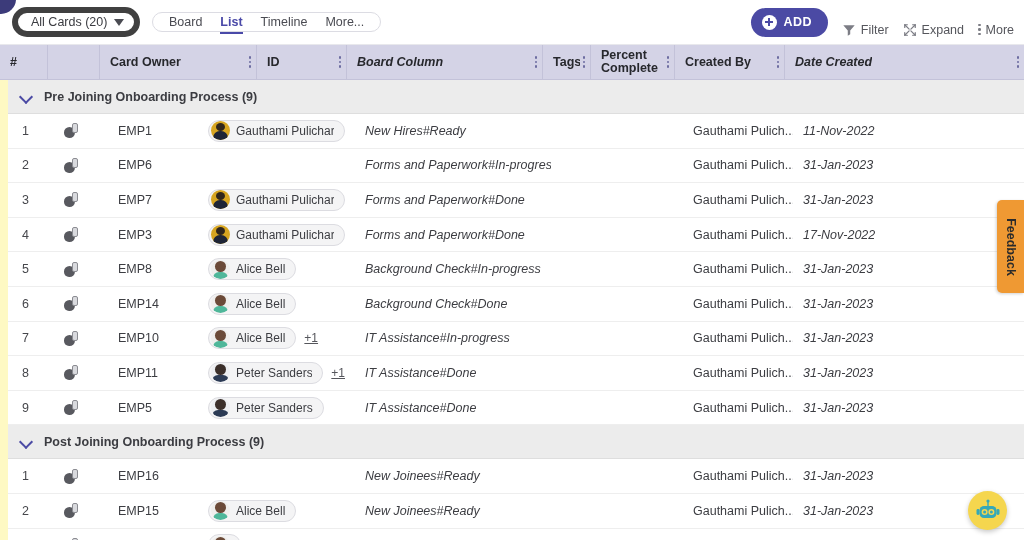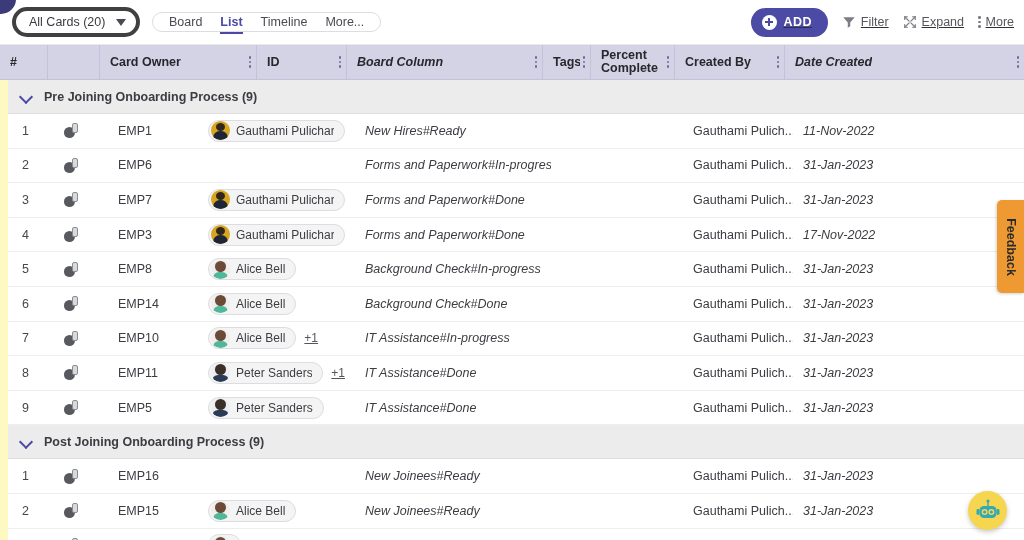--- a/index.html
+++ b/index.html
@@ -34,21 +34,21 @@
     height: 45px;
     display: flex;
     align-items: center;
     padding: 0 10px 0 12px;
     background: #fff;
     border-bottom: 1px solid #e8e8ec;
   }
   .cards-select {
     display: flex; align-items: center; justify-content: space-between;
     width: 128px; height: 30px;
-    border: 4px solid #404040;
+    border: 6px solid #404040;
     border-radius: 16px;
     padding: 0 10px 0 13px;
     font-size: 12.5px;
     color: #3a3b40;
     background: #fff;
     cursor: pointer;
   }
   .caret-down {
     width: 0; height: 0;
     border-left: 5.5px solid transparent;
@@ -81,23 +81,22 @@
   .view-tab.active::after {
     content: "";
     position: absolute;
     left: 0; right: 0; bottom: 2px;
     height: 2px;
     background: #4a49a8;
   }
 
   .toolbar-right {
     margin-left: auto;
-    display: flex; align-items: center;
+    display: flex; align-items: flex-end;
     gap: 14px;
-    text-decoration: underline;
   }
   .add-btn {
     display: flex; align-items: center; gap: 7px;
     height: 29px;
     padding: 0 16px 0 11px;
     border-radius: 15px;
     background: #4b4aa4;
     color: #fff;
     font-size: 12.5px;
     font-weight: bold;

